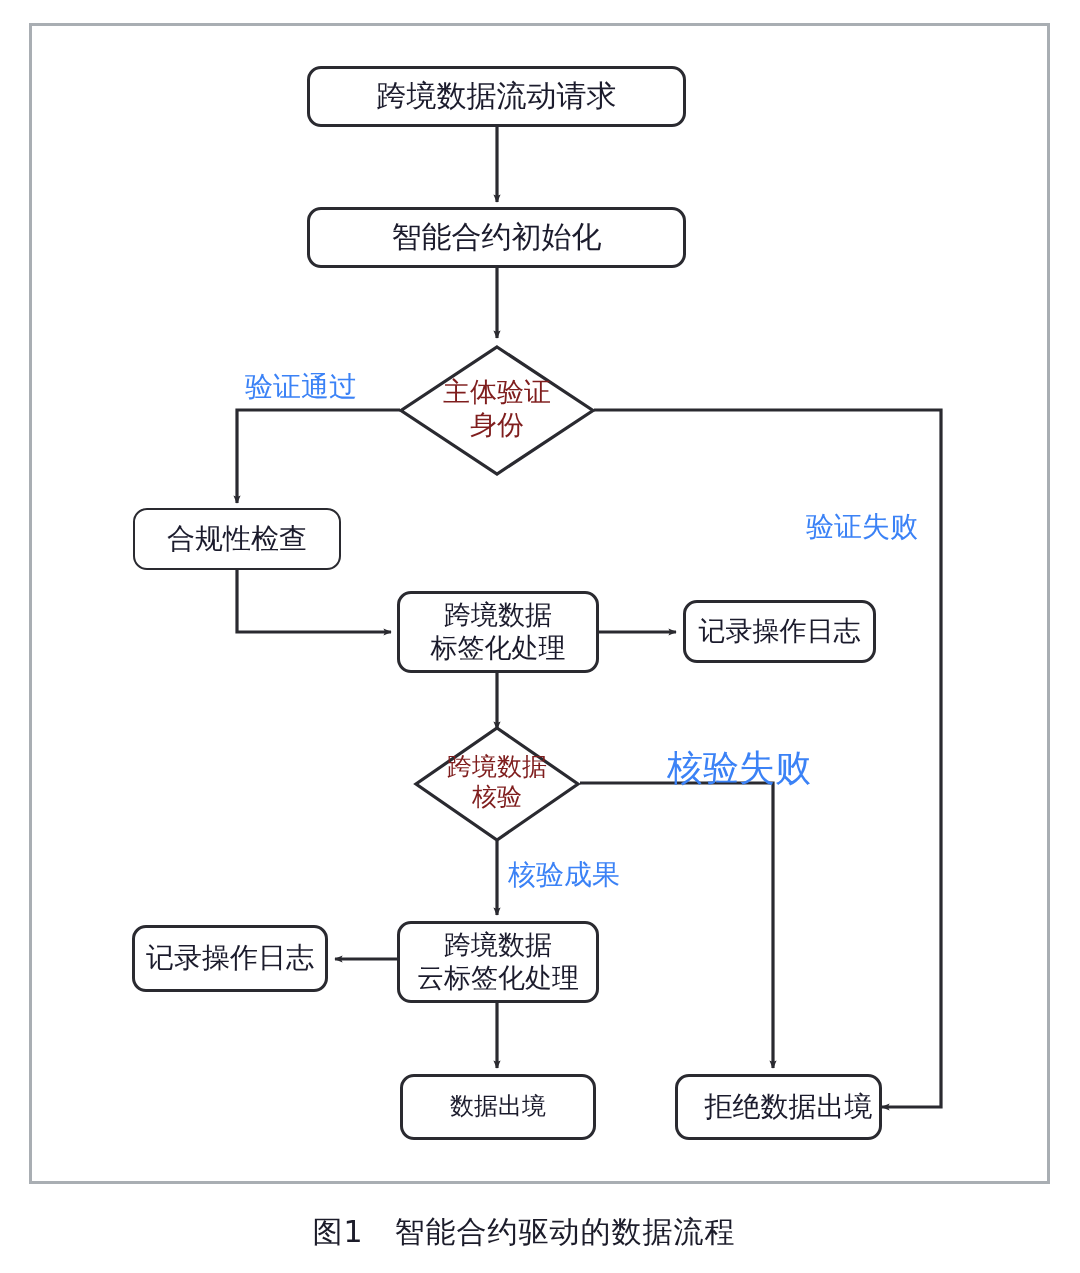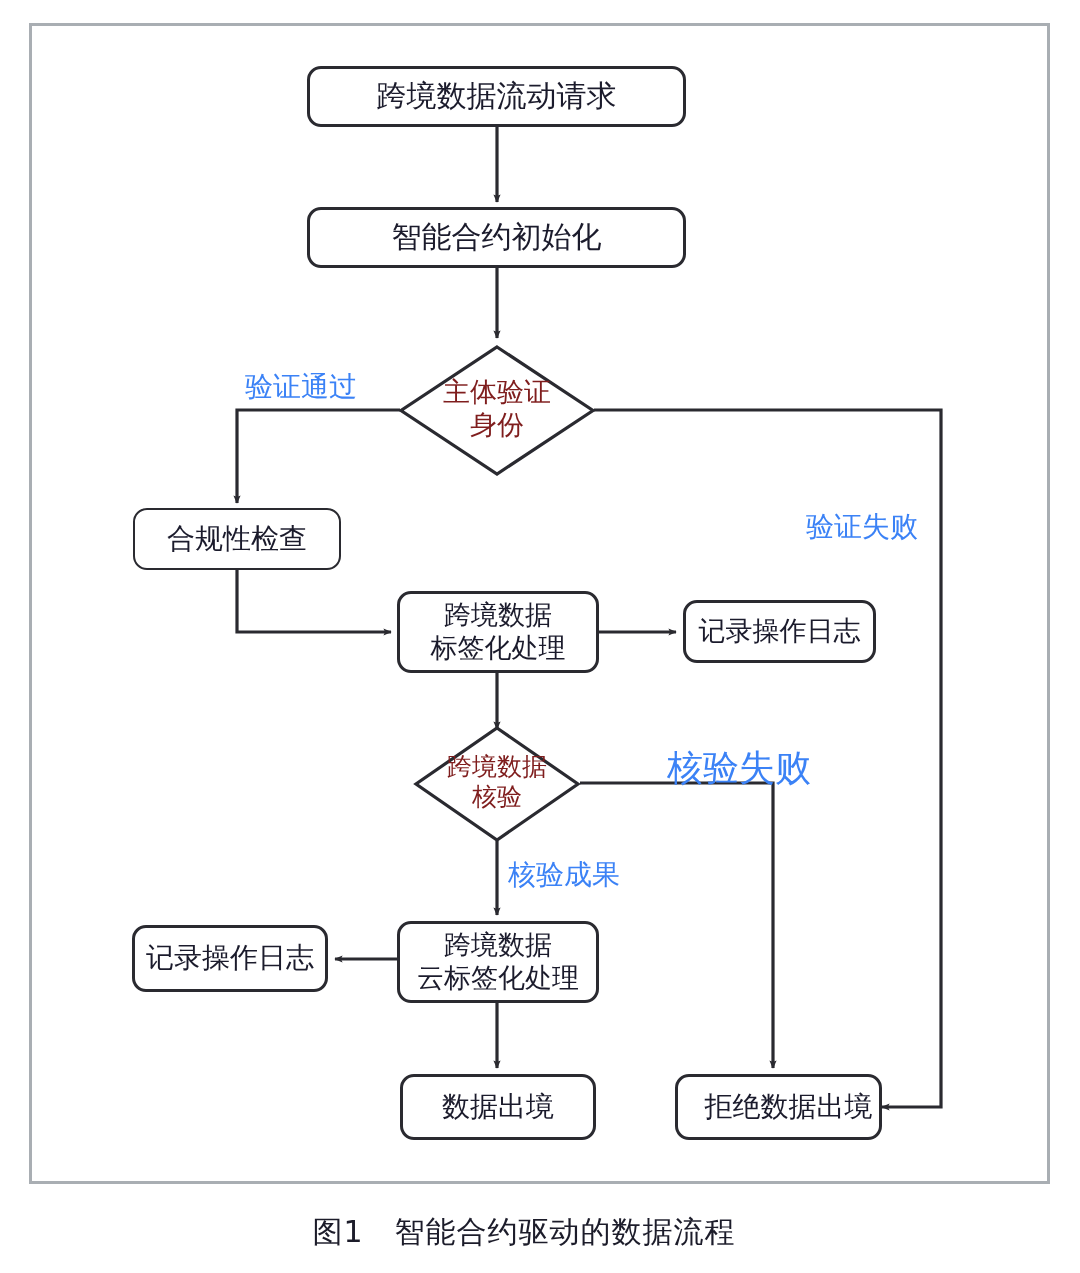--- a/index.html
+++ b/index.html
@@ -186,21 +186,21 @@
 
     <div class="node proc" style="left:132px; top:925px; width:196px; height:67px; font-size:28px;">
       <span class="n-label">记录操作日志</span>
     </div>
 
     <div class="node proc" style="left:397px; top:921px; width:202px; height:82px; font-size:27px;">
       <span class="n-label">跨境数据
 云标签化处理</span>
     </div>
 
-    <div class="node proc" style="left:400px; top:1074px; width:196px; height:66px; font-size:28px;">
+    <div class="node proc" style="left:400px; top:1074px; width:196px; height:66px; font-size:24px;">
       <span class="n-label">数据出境</span>
     </div>
 
     <div class="node proc" style="left:675px; top:1074px; width:207px; height:66px; font-size:28px;padding-left:20px;">
       <span class="n-label">拒绝数据出境</span>
     </div>
 
     <div class="edge-label" style="left:245px; top:368px; font-size:28px;">验证通过</div>
 
     <div class="edge-label" style="left:806px; top:468px; font-size:28px;margin-top:40px;">验证失败</div>

